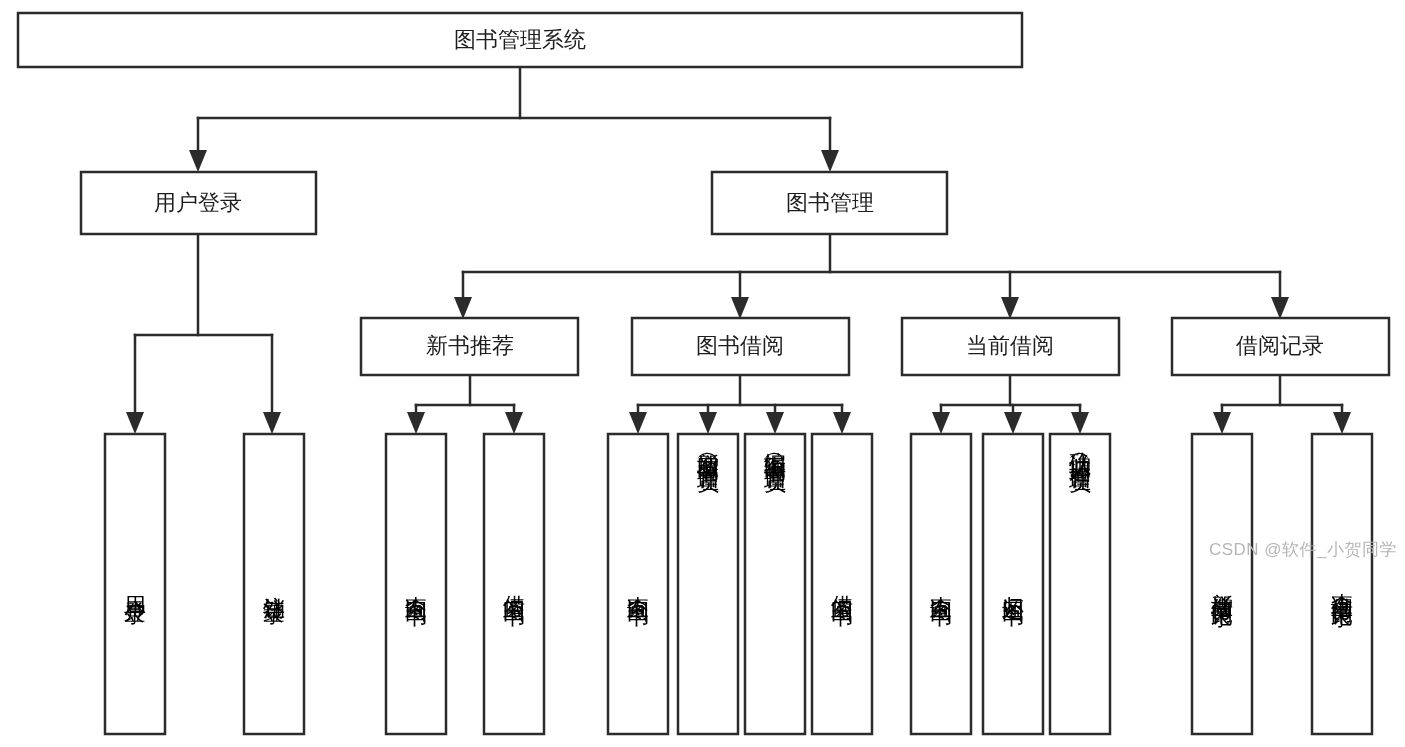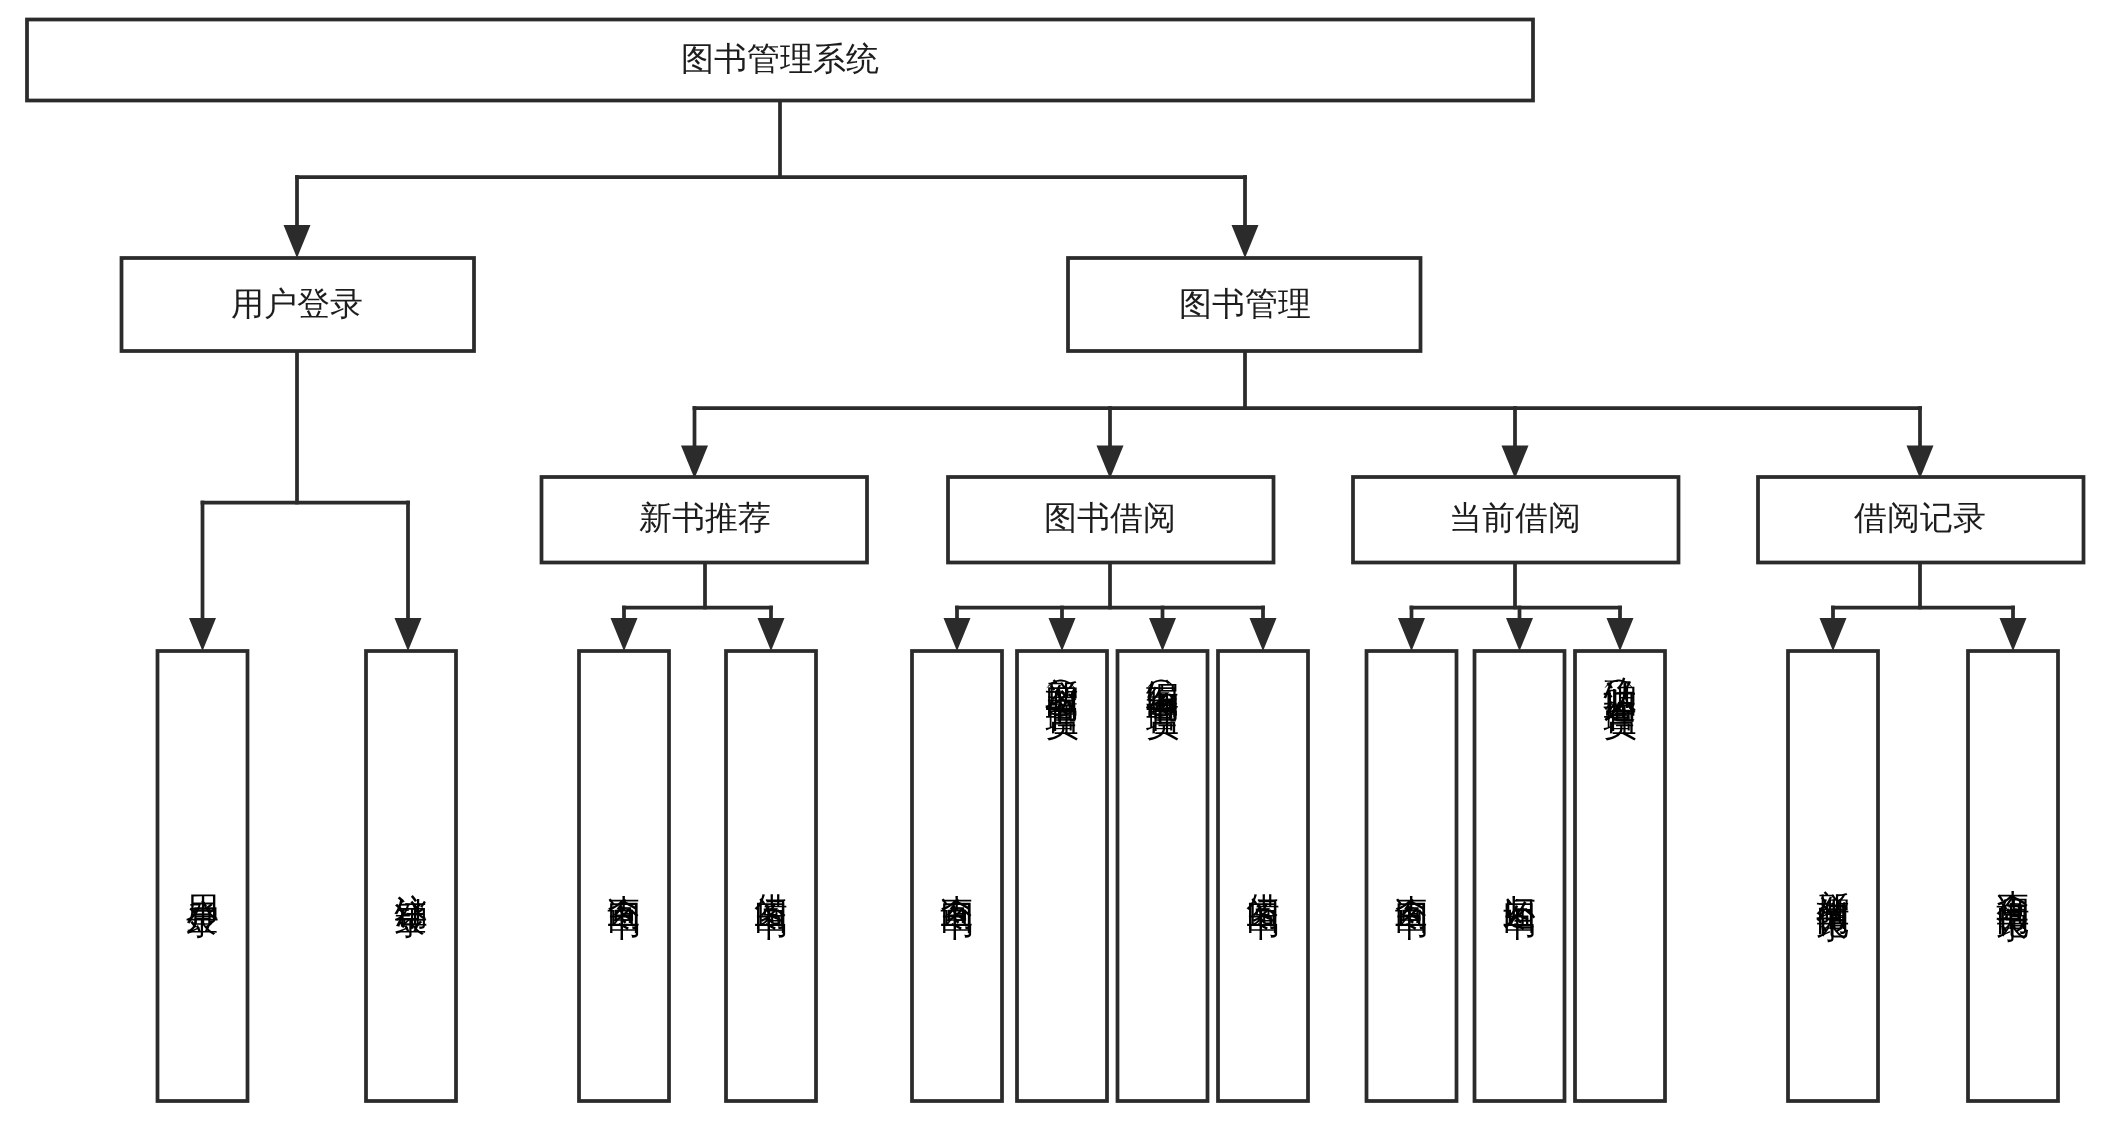--- a/index.html
+++ b/index.html
@@ -300,13 +300,14 @@
       <rect class="node-box" x="1312" y="434" width="60" height="300"></rect>
       <foreignObject x="1312" y="434" width="60" height="300">
         <div xmlns="http://www.w3.org/1999/xhtml" style="width:60px;height:300px;display:flex;align-items:center;justify-content:center;">
           <div class="node-label-v">查询借阅记录</div>
         </div>
       </foreignObject>
     </g>
 
   </svg>
 
+  <div class="watermark">CSDN @软件_小贺同学</div>
 </div>
 
 </body></html>

